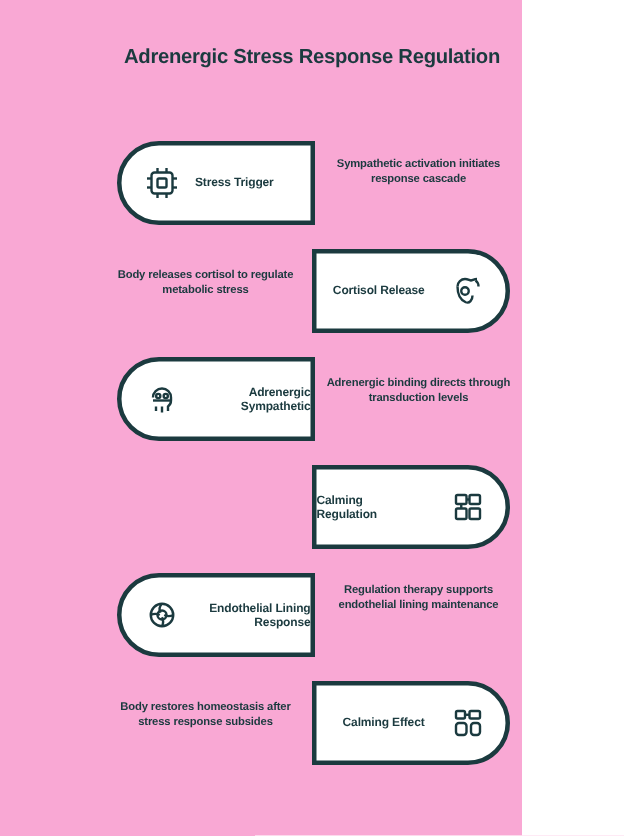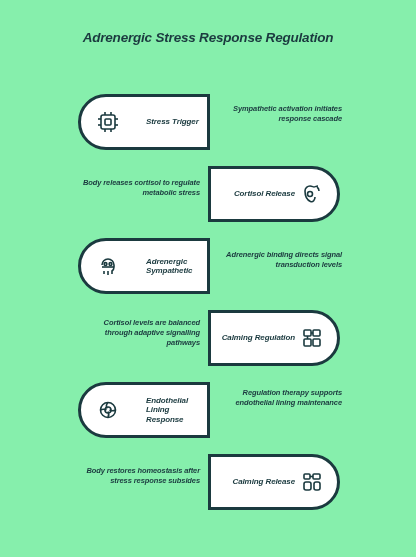--- a/index.html
+++ b/index.html
@@ -7,25 +7,24 @@
 
   html, body {
     width: 416px;
     height: 557px;
     background: #ffffff;
     font-family: "Liberation Sans", sans-serif;
   }
 
   #canvas {
     position: relative;
-    width: 416px;
+    width: 348px;
     height: 557px;
-    background: #86efac;
+    background: #f9a8d4;
     overflow: hidden;
-    font-style: italic;
   }
 
   
   .title {
     position: absolute;
     top: 30px;
     left: 0;
     width: 416px;
     text-align: center;
     font-size: 13.5px;
@@ -59,34 +58,35 @@
   .pill.left-pill {
     left: 78px;
     width: 132px;
     border-top-left-radius: 28px;
     border-bottom-left-radius: 28px;
     border-top-right-radius: 0;
     border-bottom-right-radius: 0;
     border-right: 3px solid #1b3a3f;
     justify-content: flex-start;
     padding-left: 14px;
-    gap: 25px;
+    gap: 9px;
+    text-align: right;
   }
 
   
   .pill.right-pill {
     left: 208px;
     width: 132px;
     border-top-right-radius: 28px;
     border-bottom-right-radius: 28px;
     border-top-left-radius: 0;
     border-bottom-left-radius: 0;
     justify-content: flex-end;
     padding-right: 12px;
-    gap: 4px;
+    gap: 16px;
   }
 
   .pill-label {
     font-size: 8px;
     font-weight: bold;
     color: #1b3a3f;
     line-height: 1.15;
     letter-spacing: -0.1px;
   }
 
@@ -105,25 +105,25 @@
     position: absolute;
     font-size: 7.5px;
     font-weight: bold;
     color: #1b3a3f;
     line-height: 1.3;
     letter-spacing: -0.1px;
     width: 126px;
   }
   .desc.on-right {
     left: 216px;
-    text-align: right;
+    text-align: center;
   }
   .desc.on-left {
     left: 74px;
-    text-align: right;
+    text-align: center;
   }
 </style>
 </head>
 <body>
 
 <div id="canvas">
 
   <div class="title">Adrenergic Stress Response Regulation</div>
 
   <div class="row" style="top:86px;">
@@ -169,25 +169,24 @@
           <path d="M6 11a6 6 0 0 1 12 0v2a5 5 0 0 1-2 4v3"></path>
           <path d="M8 17v3"></path>
           <path d="M12 17v4"></path>
           <circle cx="9.5" cy="10" r="1.4"></circle>
           <circle cx="14.5" cy="10" r="1.4"></circle>
           <path d="M6 13h12"></path>
         </svg>
       </span>
       <span class="pill-label">Adrenergic Sympathetic</span>
     </div>
-    <div class="desc on-right" style="top:20px;">Adrenergic binding directs signal transduction levels</div>
+    <div class="desc on-right" style="top:20px;">Adrenergic binding directs through transduction levels</div>
   </div>
 
   <div class="row" style="top:302px;">
-    <div class="desc on-left" style="top:16px;">Cortisol levels are balanced through adaptive signalling pathways</div>
     <div class="pill right-pill">
       <span class="pill-label">Calming Regulation</span>
       <span class="icon-box">
         <svg width="24" height="24" viewBox="0 0 24 24" fill="none" stroke="#1b3a3f" stroke-width="1.6">
           <rect x="4" y="4" width="7" height="6" rx="1"></rect>
           <rect x="13" y="4" width="7" height="6" rx="1"></rect>
           <rect x="4" y="13" width="7" height="7" rx="1"></rect>
           <rect x="13" y="13" width="7" height="7" rx="1"></rect>
           <line x1="11" y1="7" x2="13" y2="7"></line>
           <line x1="7.5" y1="10" x2="7.5" y2="13"></line>
@@ -209,21 +208,21 @@
         </svg>
       </span>
       <span class="pill-label">Endothelial Lining Response</span>
     </div>
     <div class="desc on-right" style="top:14px;">Regulation therapy supports endothelial lining maintenance</div>
   </div>
 
   <div class="row" style="top:446px;padding-left:46px;">
     <div class="desc on-left" style="top:20px;">Body restores homeostasis after stress response subsides</div>
     <div class="pill right-pill">
-      <span class="pill-label">Calming Release</span>
+      <span class="pill-label">Calming Effect</span>
       <span class="icon-box">
         <svg width="24" height="24" viewBox="0 0 24 24" fill="none" stroke="#1b3a3f" stroke-width="1.6">
           <rect x="4" y="4" width="6" height="5" rx="1"></rect>
           <rect x="13" y="4" width="7" height="5" rx="1"></rect>
           <rect x="4" y="12" width="7" height="8" rx="2"></rect>
           <rect x="14" y="12" width="6" height="8" rx="2"></rect>
           <line x1="10" y1="6.5" x2="13" y2="6.5"></line>
         </svg>
       </span>
     </div>

